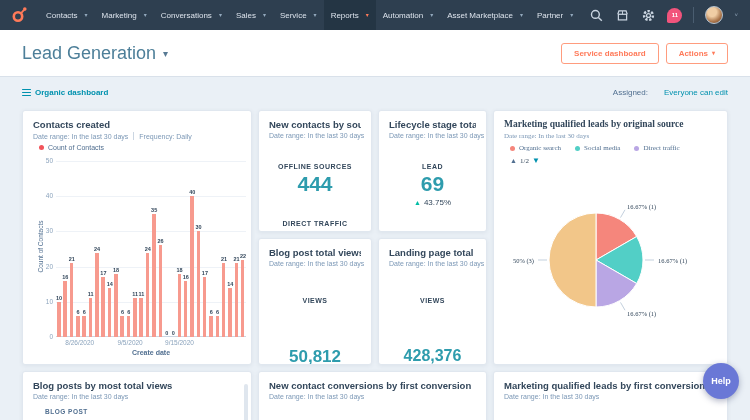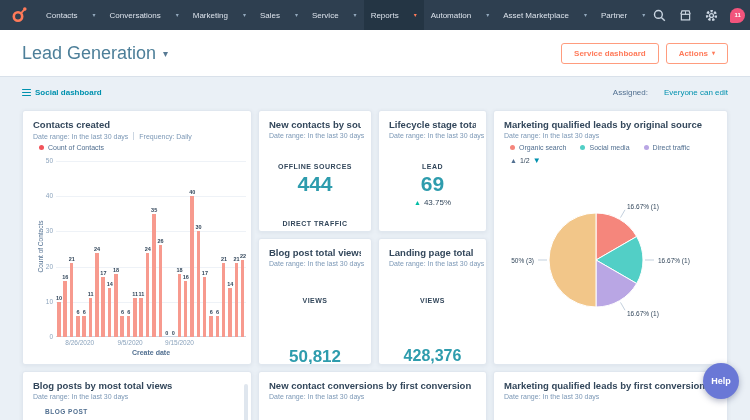--- a/index.html
+++ b/index.html
@@ -3,21 +3,21 @@
 <meta charset="utf-8">
 <style>
   * { margin:0; padding:0; box-sizing:border-box; }
   html,body { width:750px; height:420px; }
   body { font-family:"Liberation Sans",sans-serif; background:#eaf0f6; position:relative; overflow:hidden; color:#33475b; }
 
   
   .topnav { position:absolute; top:0; left:0; right:0; height:30px; background:#2e3f50; display:flex; align-items:center; padding:0 12px 0 10px; z-index:9; }
   .logo { width:19px; height:18px; margin-right:10px; display:flex; align-items:center; cursor:pointer; }
   .nav-items { display:flex; align-items:center; height:30px; }
-  .nav-item { color:#dce3ec; font-size:8px; padding:0 7px; height:30px; display:flex; align-items:center; gap:15px; cursor:pointer; white-space:nowrap; }
+  .nav-item { color:#dce3ec; font-size:8px; padding:0 7px; height:30px; display:flex; align-items:center; gap:7px; cursor:pointer; white-space:nowrap; }
   .nav-item.active { background:#243544; }
   .caret { font-size:6px; color:#93a9bd; line-height:1; }
   .caret-orange { color:#ff7a59; }
   .nav-right { margin-left:auto; display:flex; align-items:center; gap:11px; }
   .nav-icon { display:flex; cursor:pointer; }
   .notif-badge { width:15px; height:15px; border-radius:50% 50% 50% 12%; background:#f2547c; color:#fff; font-size:6px; font-weight:bold; display:flex; align-items:center; justify-content:center; cursor:pointer; }
   .nav-divider { width:1px; height:16px; background:#4a5d70; }
   .avatar { width:18px; height:18px; border-radius:50%; background:radial-gradient(circle at 38% 32%, #f0cda4 0 30%, #a9744a 65%, #5d3b24); border:1px solid #b9c6d2; cursor:pointer; }
   .avatar-caret { color:#93a9bd; font-size:6px; cursor:pointer; }
 
@@ -41,21 +41,21 @@
 
   
   .card { position:absolute; background:#fff; border:1px solid #e0e7ef; border-radius:3px; box-shadow:0 1px 4px rgba(45,62,80,.07); overflow:hidden; }
   .card-title { position:absolute; left:10px; top:8px; right:10px; font-size:9.5px; font-weight:bold; color:#33475b; white-space:nowrap; overflow:hidden; }
   .card-meta { position:absolute; left:10px; top:21px; right:10px; font-size:7px; color:#7c98b6; white-space:nowrap; display:flex; align-items:center; }
   .meta-div { width:1px; height:8px; background:#cbd6e2; margin:0 5px; }
 
   #card-contacts      { left:22px;  top:110px; width:230px; height:255px; }
   #card-sources       { left:258px; top:110px; width:114px; height:122px; }
   #card-lifecycle     { left:378px; top:110px; width:109px; height:122px; }
-  #card-mql-source    { left:493px; top:110px; width:235px; height:255px; }
+  #card-mql-source    { left:493px; top:110px; width:235px; height:255px;font-family:Liberation Serif, serif; }
   #card-blog-views    { left:258px; top:238px; width:114px; height:127px; }
   #card-landing-views { left:378px; top:238px; width:109px; height:127px; }
   #card-blog-posts    { left:22px;  top:371px; width:230px; height:60px; }
   #card-conversions   { left:258px; top:371px; width:229px; height:60px; }
   #card-mql-conv      { left:493px; top:371px; width:235px; height:60px; }
 
   
   .metric-block { position:absolute; left:0; right:0; top:52px; display:flex; flex-direction:column; align-items:center; gap:3px; text-align:center; }
   .metric-block.lower { top:58px;gap:44px; }
   .metric-label { font-size:7px; font-weight:bold; letter-spacing:.5px; color:#33475b; }
@@ -108,25 +108,25 @@
       <line x1="11.2" y1="6.6" x2="14" y2="3.4" stroke="#ff7a59" stroke-width="1.8"></line>
       <circle cx="14.8" cy="2.6" r="1.8" fill="#ff7a59"></circle>
     </svg>
   </span>
   <div class="nav-items">
       <div class="nav-item">
         <span>Contacts</span>
         <span class="caret">▾</span>
       </div>
       <div class="nav-item">
+        <span>Marketing</span>
+        <span class="caret">▾</span>
+      </div>
+      <div class="nav-item">
         <span>Conversations</span>
-        <span class="caret">▾</span>
-      </div>
-      <div class="nav-item">
-        <span>Marketing</span>
         <span class="caret">▾</span>
       </div>
       <div class="nav-item">
         <span>Sales</span>
         <span class="caret">▾</span>
       </div>
       <div class="nav-item">
         <span>Service</span>
         <span class="caret">▾</span>
       </div>
@@ -188,21 +188,21 @@
   </div>
 </div>
 
 <div class="filter-row">
   <span class="filter-link">
     <span class="filter-glyph">
         <i style="width:9px"></i>
         <i style="width:9px"></i>
         <i style="width:9px"></i>
       </span>
-    <span>Social dashboard</span>
+    <span>Organic dashboard</span>
   </span>
   <span class="assigned">
     <span>Assigned:</span><a>Everyone can edit</a>
   </span>
 </div>
 
 <div class="card" id="card-contacts">
   <div class="card-title">Contacts created</div>
   <div class="card-meta">
     <span>Date range: In the last 30 days</span>

